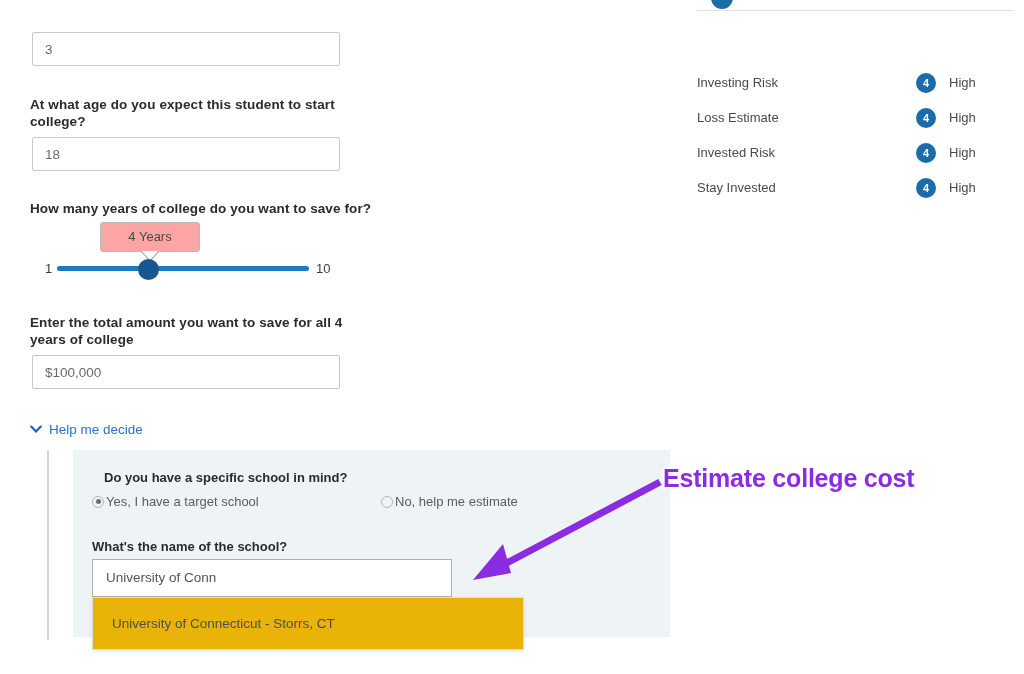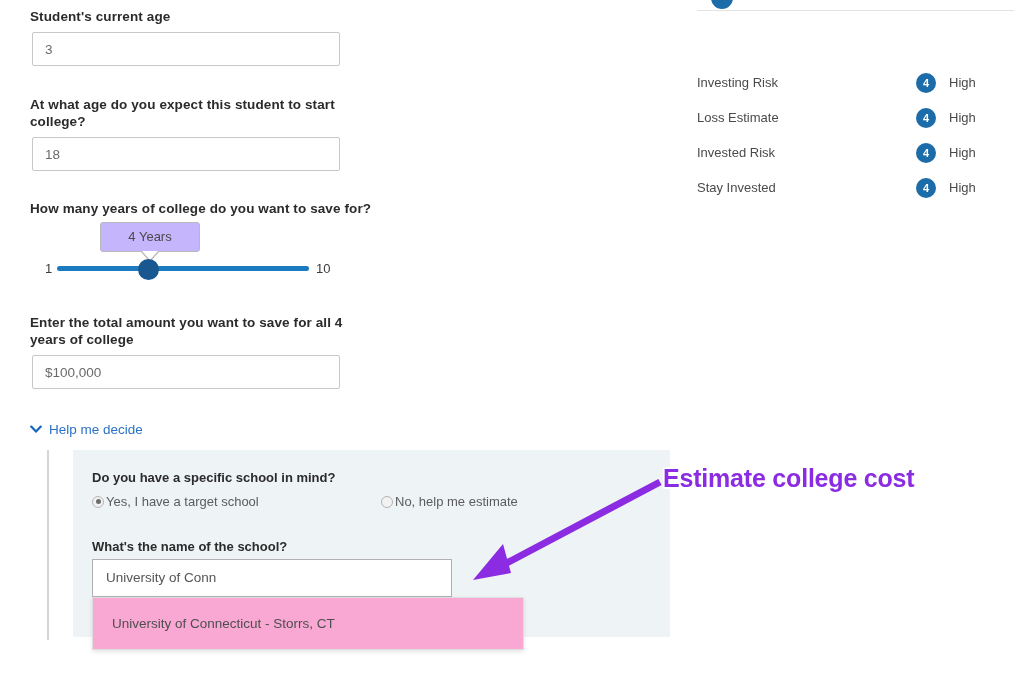--- a/index.html
+++ b/index.html
@@ -47,21 +47,21 @@
   }
 
   
   #slider-area { position: absolute; left: 0; top: 218px; width: 360px; height: 70px; }
   .slider-tooltip {
     position: absolute;
     left: 100px; top: 4px;
     width: 100px; height: 30px;
     border: 1px solid #b9b9b9;
     border-radius: 3px;
-    background: #c4b5fd;
+    background: #fca5a5;
     box-sizing: border-box;
     text-align: center;
     font-size: 13px;
     color: #4a4a4a;
     line-height: 28px;
   }
   .slider-tooltip .notch,
   .slider-tooltip .notch-fill {
     position: absolute;
     left: 50%;
@@ -184,21 +184,21 @@
     left: 13px; top: 0;
     height: 41px; line-height: 36px;
     font-size: 13.5px;
     color: #555555;
   }
 
   #school-dropdown {
     position: absolute;
     left: 92px; top: 597px;
     width: 432px; height: 53px;
-    background: #f9a8d4;
+    background: #eab308;
     border: 1px solid #dedede;
     box-sizing: border-box;
     box-shadow: 0 2px 4px rgba(0,0,0,0.10);
   }
   #school-dropdown .opt {
     position: absolute;
     left: 19px; top: 0;
     height: 51px; line-height: 51px;
     font-size: 13.5px;
     color: #4e4e4e;
@@ -277,21 +277,20 @@
     left: 455px; top: 470px;
     width: 220px; height: 125px;
     pointer-events: none;
   }
 </style>
 </head>
 <body>
 
 <div id="root">
 
-  <div class="q-label" style="left:30px; top:8px; width:320px;">Student's current age</div>
   <div class="field-box" style="top:32px;">
     <span class="field-value">3</span>
   </div>
 
   <div class="q-label" style="left:30px; top:96px; width:315px;">At what age do you expect this student to start college?</div>
   <div class="field-box" style="top:137px;">
     <span class="field-value">18</span>
   </div>
 
   <div class="q-label" style="left:30px; top:200px; width:360px;">How many years of college do you want to save for?</div>
@@ -316,21 +315,21 @@
   <div id="help-toggle">
     <svg class="chev" viewBox="0 0 12 12">
       <path d="M1.2 3.6 L6 8.6 L10.8 3.6" fill="none" stroke="#1565c0" stroke-width="2.2" stroke-linecap="round" stroke-linejoin="round"></path>
     </svg>
     <span class="lbl">Help me decide</span>
   </div>
 
   <div id="help-rail"></div>
   <div id="help-panel"></div>
 
-  <div class="panel-label" style="left:92px; top:470px;">Do you have a specific school in mind?</div>
+  <div class="panel-label" style="left:104px; top:470px;">Do you have a specific school in mind?</div>
 
   <div class="radio-row">
     <label class="radio-opt" style="left:0; top:0;">
       <span class="radio-mark checked"></span>
       <span class="radio-text">Yes, I have a target school</span>
     </label>
     <label class="radio-opt" style="left:289px; top:0;">
       <span class="radio-mark"></span>
       <span class="radio-text">No, help me estimate</span>
     </label>

